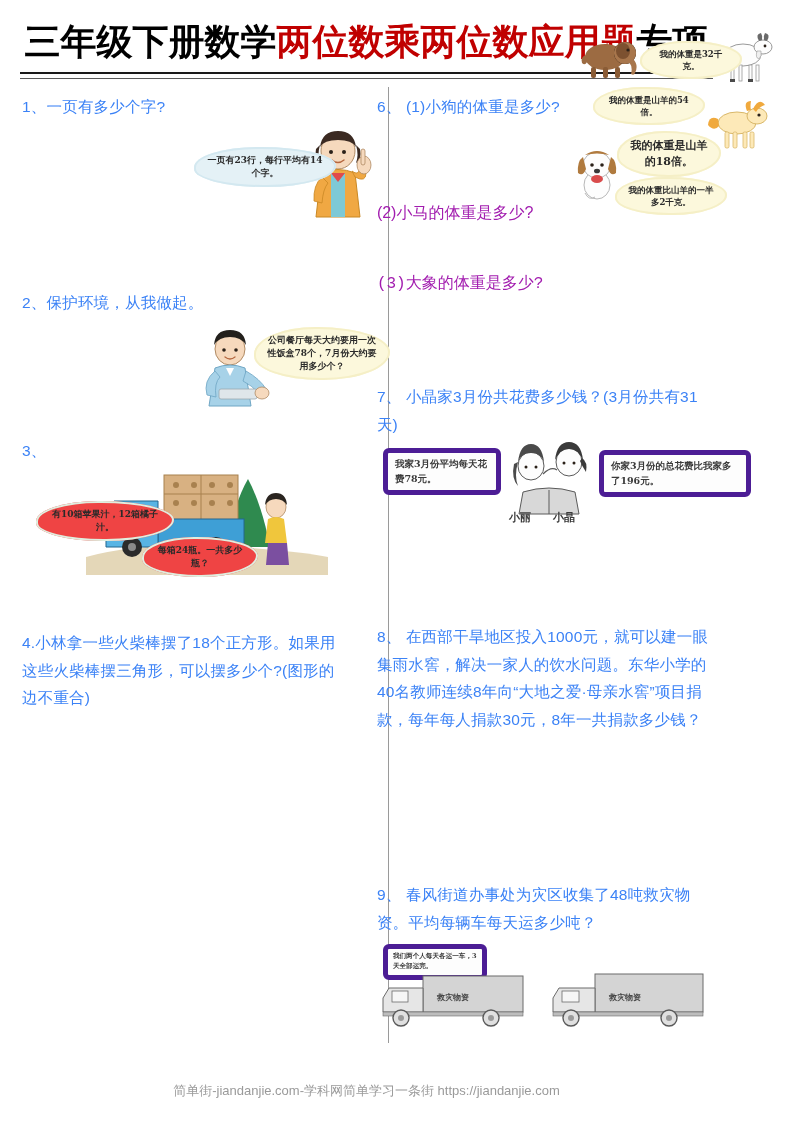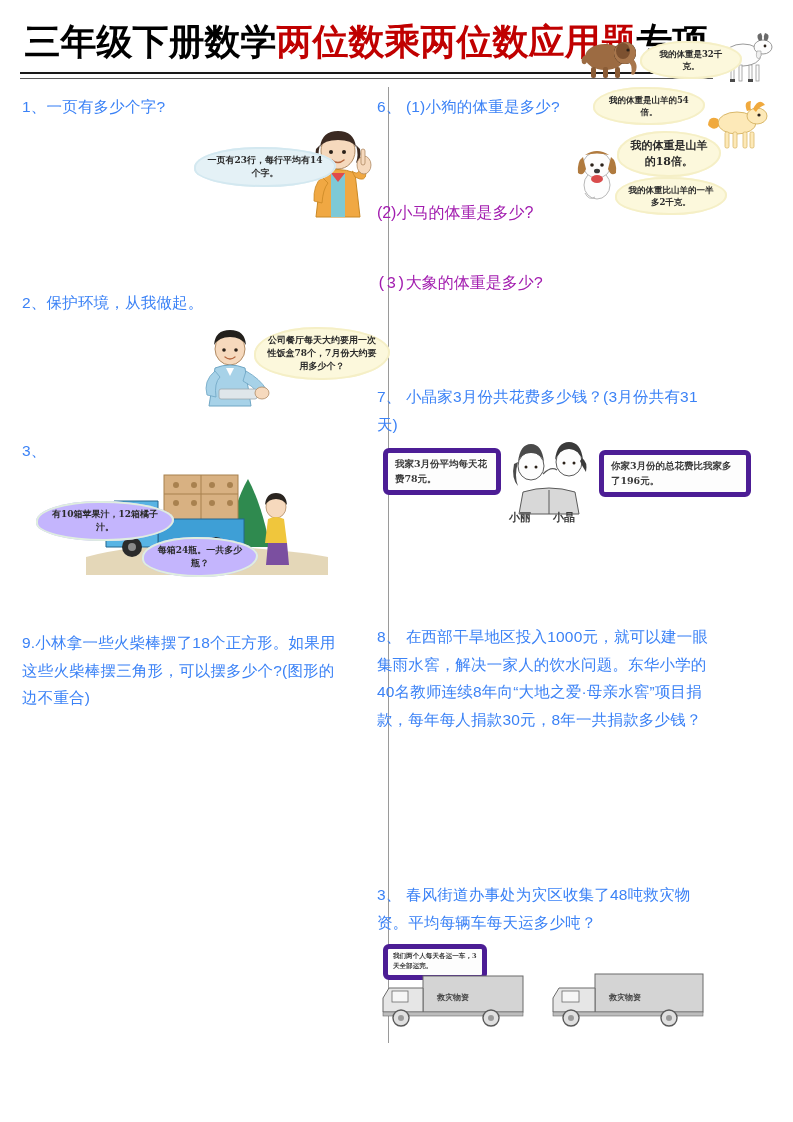--- a/index.html
+++ b/index.html
@@ -91,21 +91,21 @@
 
   
   .figure {
     position: relative;
     width: 100%;
   }
 
   
   .cloud {
     position: absolute;
-    background: #c4b5fd;
+    background: #ef4444;
     border-radius: 46% 54% 50% 50% / 52% 48% 54% 46%;
     box-shadow:
       0 0 0 2px #dfeedf inset;
     padding: 7px 12px;
     font-family: "DejaVu Serif", "Liberation Serif", serif;
     font-size: 9px;
     line-height: 1.45;
     color: #2a2a2a;
     font-weight: bold;
     text-align: center;
@@ -292,21 +292,21 @@
           <div class="cloud" style="left:14px; top:36px; width:114px;">
             <span>有10箱苹果汁，12箱橘子汁。</span>
           </div>
           <div class="cloud" style="left:120px; top:72px; width:92px;">
             <span>每箱24瓶。一共多少瓶？</span>
           </div>
         </div>
       </div>
 
       <div class="q" style="height:272px;">
-        <div class="q-text">9.小林拿一些火柴棒摆了18个正方形。如果用这些火柴棒摆三角形，可以摆多少个?(图形的边不重合)</div>
+        <div class="q-text">4.小林拿一些火柴棒摆了18个正方形。如果用这些火柴棒摆三角形，可以摆多少个?(图形的边不重合)</div>
       </div>
 
     </div>
 
     <div class="col col-right">
 
       <div class="q" style="height:290px;">
         <div class="q-text">6、 (1)小狗的体重是多少?</div>
         <div class="q-sub" style="margin-top:78px;">(2)小马的体重是多少?</div>
         <div class="q-sub" style="margin-top:43px;font-family:Liberation Mono, monospace;">(3)大象的体重是多少?</div>
@@ -419,21 +419,21 @@
             <span>你家3月份的总花费比我家多了196元。</span>
           </div>
         </div>
       </div>
 
       <div class="q" style="height:258px;">
         <div class="q-text">8、 在西部干旱地区投入1000元，就可以建一眼集雨水窖，解决一家人的饮水问题。东华小学的40名教师连续8年向“大地之爱·母亲水窖”项目捐款，每年每人捐款30元，8年一共捐款多少钱？</div>
       </div>
 
       <div class="q">
-        <div class="q-text">3、 春风街道办事处为灾区收集了48吨救灾物资。平均每辆车每天运多少吨？</div>
+        <div class="q-text">9、 春风街道办事处为灾区收集了48吨救灾物资。平均每辆车每天运多少吨？</div>
 
         <div class="figure" style="height:96px;">
           <div class="bw-bubble" style="left:6px; top:8px; width:84px; font-size:6.6px; line-height:1.45; padding:3px 5px;">
             <span>我们两个人每天各运一车，3天全部运完。</span>
           </div>
 
           <svg class="illus" style="left:2px; top:34px;" width="150" height="58" viewBox="0 0 150 58">
             <rect x="44" y="6" width="100" height="36" fill="#d4d4d4" stroke="#6b6b6b" stroke-width="1"></rect>
             <path d="M10 18 h34 v24 h-40 v-14z" fill="#e6e6e6" stroke="#6b6b6b" stroke-width="1"></path>
             <rect x="13" y="21" width="16" height="11" fill="#f6f6f6" stroke="#6b6b6b" stroke-width="0.8"></rect>
@@ -454,14 +454,15 @@
             <circle cx="22" cy="48" r="3" fill="#9a9a9a"></circle>
             <circle cx="120" cy="48" r="8" fill="#e0e0e0" stroke="#5a5a5a" stroke-width="1.4"></circle>
             <circle cx="120" cy="48" r="3" fill="#9a9a9a"></circle>
           </svg>
           <div class="truck-label" style="left:232px; top:56px;">救灾物资</div>
         </div>
       </div>
     </div>
   </div>
 
+  <div class="footer">简单街-jiandanjie.com-学科网简单学习一条街 https://jiandanjie.com</div>
 
 </div>
 
 </body></html>

